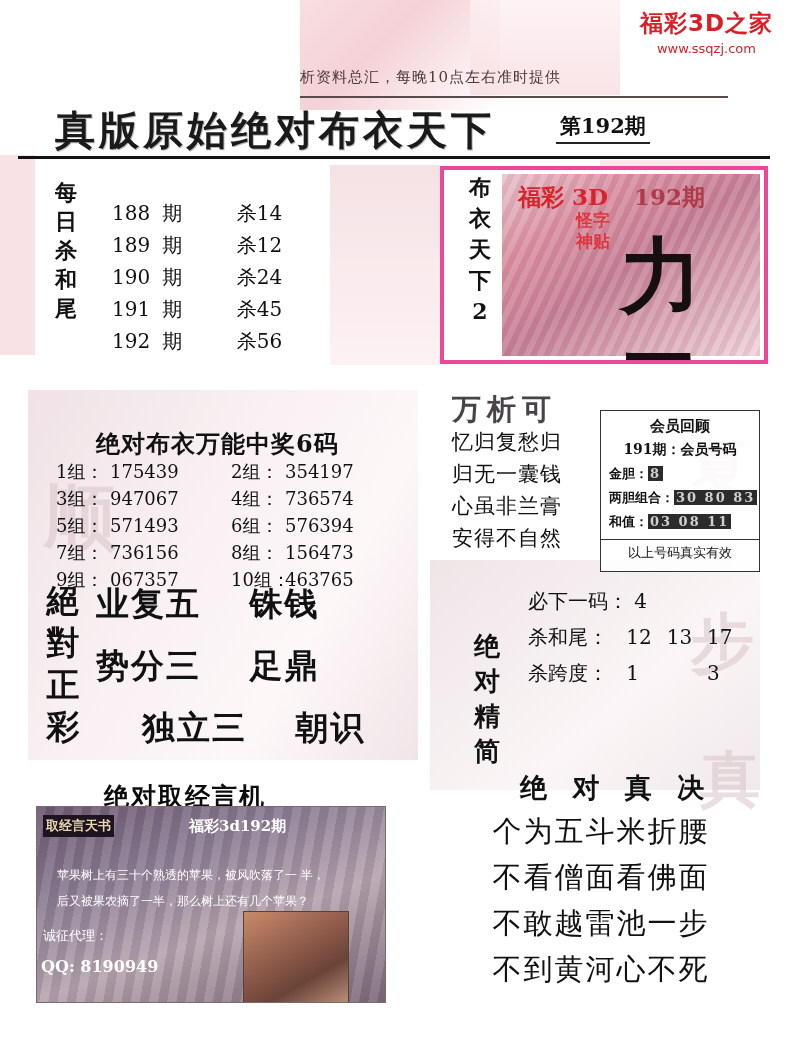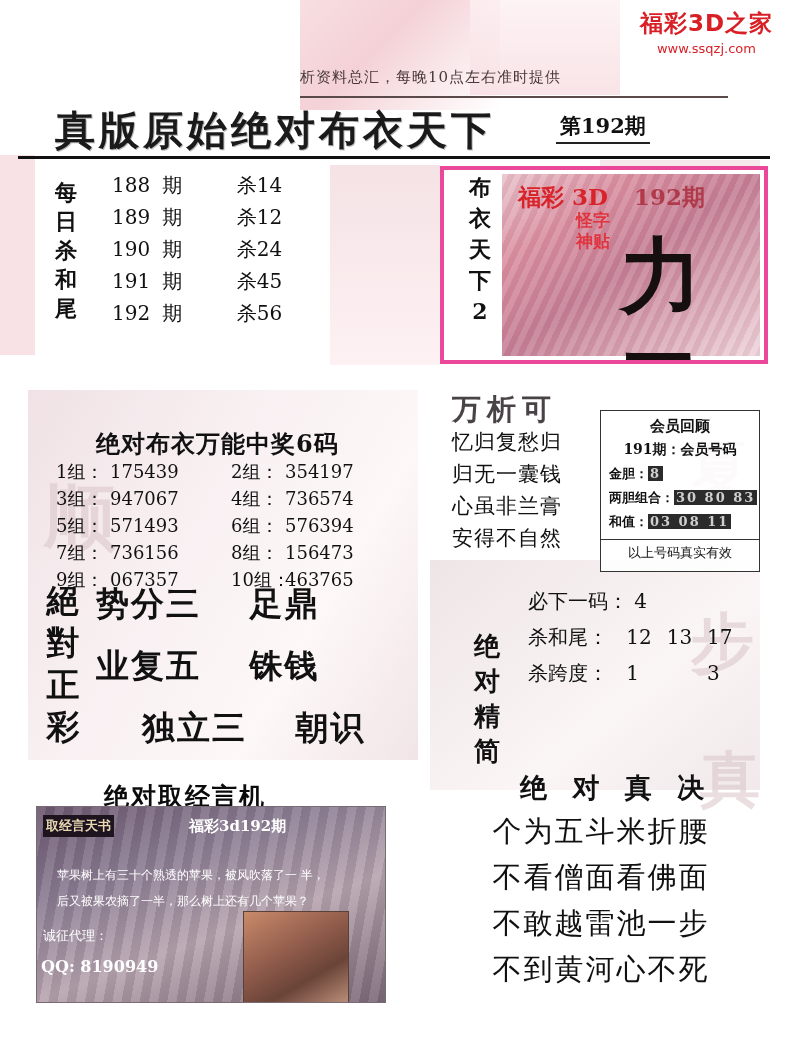--- a/index.html
+++ b/index.html
@@ -48,21 +48,21 @@
   .title-underline{position:absolute;left:18px;top:156px;width:752px;height:3px;background:#111;}
 
   
   .kill-label{position:absolute;left:46px;top:178px;width:40px;text-align:center;
      font-size:22px;font-weight:bold;color:#111;line-height:29px;
      font-family:"DejaVu Serif","Liberation Serif",serif;}
   .kill-list{position:absolute;left:112px;top:172px;}
   .kill-row{height:32px;font-size:20px;color:#111;font-family:"DejaVu Serif","Liberation Serif",serif;}
   .kill-row .k-no{display:inline-block;width:44px;}
   .kill-row .k-q{display:inline-block;width:68px;}
-  .kill-row .k-v{display:inline-block;}
+  .kill-row .k-v{display:inline-block;margin-top:28px;}
 
   
   .panel-img{position:absolute;left:440px;top:166px;width:320px;height:190px;
      border:4px solid #ec4899;background:#fff;overflow:hidden;}
   .img-inner{position:absolute;left:58px;top:4px;width:258px;height:182px;
      background:linear-gradient(145deg,#e9c3cc 0%,#d98e9f 25%,#c37d94 50%,#d9a8b5 75%,#efd6dc 100%);}
   .img-inner:after{content:"";position:absolute;left:0;top:0;right:0;bottom:0;
      background:repeating-linear-gradient(115deg,rgba(255,255,255,.12) 0 6px,rgba(160,90,110,.10) 6px 12px);}
   .img-fu{position:absolute;left:74px;top:12px;color:#d8232a;font-size:23px;font-weight:bold;
      font-family:"DejaVu Serif","Liberation Serif",serif;z-index:3;}
@@ -247,26 +247,26 @@
     </div>
     <div class="code-row">
       <div class="code-cell"><span class="c-lab">9组：</span><span class="c-val">067357</span></div>
       <div class="code-cell"><span class="c-lab">10组：</span><span class="c-val">463765</span></div>
     </div>
   </div>
 
   <div class="jd-label">絕對正彩</div>
   <div class="jd-rows">
     <div class="jd-row">
+      <span class="g1">业复五</span>
+      <span>铢钱</span>
+    </div>
+    <div class="jd-row">
       <span class="g1">势分三</span>
       <span>足鼎</span>
-    </div>
-    <div class="jd-row">
-      <span class="g1">业复五</span>
-      <span>铢钱</span>
     </div>
     <div class="jd-row" style="padding-left:46px;">
       <span class="g1">独立三</span>
       <span>朝识</span>
     </div>
   </div>
 
   <div class="poem-title">万析可</div>
   <div class="poem-lines">
     <div class="poem-line">忆归复愁归</div>

